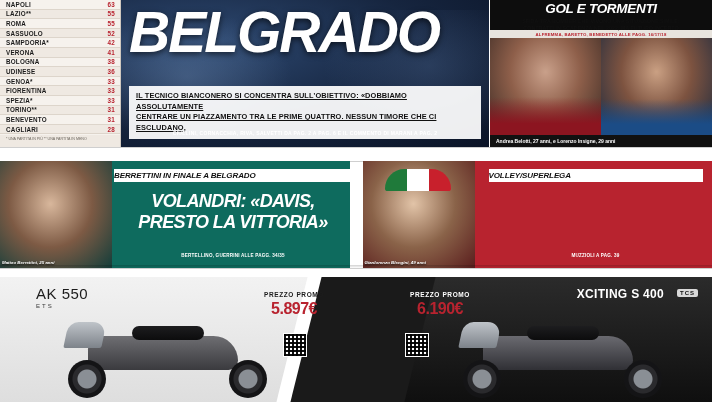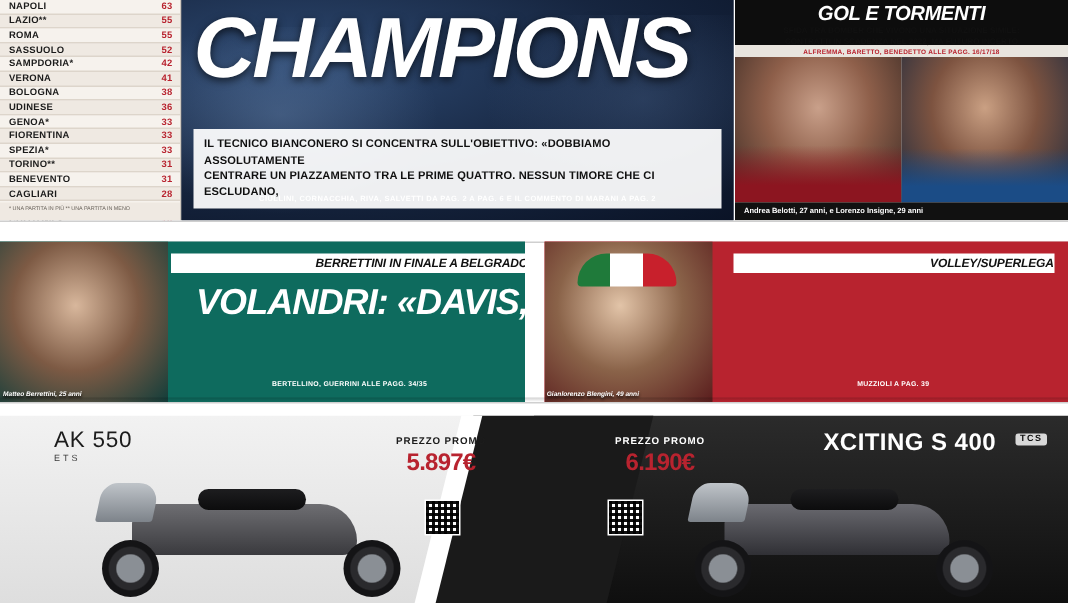--- a/index.html
+++ b/index.html
@@ -29,21 +29,21 @@
       linear-gradient(180deg,#14203a 0%, #0a1326 100%);}
   .champ .photo:after{content:"";position:absolute;left:-10px;top:18px;width:190px;height:130px;
     background:radial-gradient(ellipse at 40% 45%, rgba(120,150,190,.35), rgba(0,0,0,0) 65%);}
   .champ .photo:before{content:"";position:absolute;right:-20px;top:10px;width:200px;height:140px;
     background:radial-gradient(ellipse at 60% 40%, rgba(90,120,165,.30), rgba(0,0,0,0) 62%);}
   .champtitle{position:absolute;left:8px;top:2px;width:352px;height:62px;
     font-family:"Liberation Sans",sans-serif;font-weight:bold;font-style:italic;
     font-size:57px;line-height:60px;letter-spacing:-2px;color:#ffffff;
     text-shadow:0 2px 6px rgba(0,0,0,.65);white-space:nowrap;}
   .champsub{position:absolute;left:8px;top:86px;width:352px;
-    background:rgba(255,255,255,.93);color:#101010;padding:5px 22px 6px 7px;box-sizing:border-box;}
+    background:rgba(255,255,255,.93);color:#101010;padding:5px 22px 6px 7px;box-sizing:border-box;text-decoration:underline;}
   .champsub p{margin:0;font-size:7.4px;line-height:10.5px;font-weight:bold;letter-spacing:.1px;}
   .champcredit{position:absolute;left:8px;top:130px;width:352px;text-align:center;
     font-size:5px;font-weight:bold;color:#ffffff;letter-spacing:.3px;}
 
   
   .goltorm{position:absolute;left:490px;top:0;width:222px;height:147px;background:#e8e4de;overflow:hidden;}
   .gt-head{position:absolute;left:0;top:0;width:222px;height:30px;background:#0d0d0d;}
   .gt-title{position:absolute;left:0;top:1px;width:222px;text-align:center;
     font-size:13.5px;font-weight:bold;font-style:italic;color:#ffffff;letter-spacing:-.3px;}
   .gt-sub{position:absolute;left:6px;top:18px;width:210px;text-align:center;
@@ -70,25 +70,25 @@
   .midband{position:absolute;left:0;top:161px;width:712px;height:107px;display:flex;}
   .mid{position:relative;width:355px;height:107px;overflow:hidden;}
   .mid.left{background:#0e6b5e;}
   .mid.right{background:#b8232f;margin-left:13px;}
   .mid .mphoto{position:absolute;left:0;top:0;width:112px;height:107px;overflow:hidden;}
   .mid.left .mphoto{background:radial-gradient(ellipse at 45% 40%, #d8b79c 0%, #7d5a44 48%, #123d3a 100%);}
   .mid.right .mphoto{background:radial-gradient(ellipse at 45% 40%, #e2c4a8 0%, #8a6349 48%, #5a1d1d 100%);}
   .mid.right .mphoto:before{content:"";position:absolute;left:22px;top:8px;width:66px;height:22px;
     background:linear-gradient(90deg,#1f7a3a 33%,#ffffff 33%,#ffffff 66%,#c8202c 66%);border-radius:30px 30px 4px 4px;}
   .kick{position:absolute;height:13px;background:#ffffff;color:#111;font-size:8px;font-weight:bold;
-    font-style:italic;line-height:13px;text-align:right;letter-spacing:-.1px;}
+    font-style:italic;line-height:13px;text-align:left;letter-spacing:-.1px;}
   .mid.left .kick{left:114px;top:8px;width:238px;}
   .mid.right .kick{left:126px;top:8px;width:214px;}
   .mhead{position:absolute;color:#ffffff;font-weight:bold;font-style:italic;
-    font-size:24px;line-height:21px;letter-spacing:-.6px;text-align:right;}
+    font-size:18px;line-height:21px;letter-spacing:-.6px;text-align:center;}
   .mid.left .mhead{left:114px;top:30px;width:238px;}
   .mid.right .mhead{left:118px;top:32px;width:230px;}
   .mcred{position:absolute;color:#ffffff;font-size:4.6px;font-weight:bold;letter-spacing:.2px;}
   .mid.left .mcred{left:114px;top:92px;width:238px;text-align:center;}
   .mid.right .mcred{left:118px;top:92px;width:230px;text-align:center;}
   .mphotocap{position:absolute;left:2px;bottom:3px;color:#fff;font-size:4.4px;font-weight:bold;
     font-style:italic;text-shadow:0 1px 2px #000;}
   .midsep{position:absolute;left:0;top:268px;width:712px;height:9px;background:#ffffff;
     border-top:1px solid #cfcfcf;border-bottom:1px solid #cfcfcf;}
 
@@ -98,21 +98,21 @@
     background:linear-gradient(180deg,#f2f2f2 0%,#dedede 100%);}
   .ad .blackR{position:absolute;left:356px;top:0;width:356px;height:125px;
     background:linear-gradient(180deg,#2b2b2b 0%,#0f0f0f 100%);}
   .ad .diag{position:absolute;left:300px;top:0;width:120px;height:125px;
     background:#1a1a1a;transform:skewX(-14deg);}
   .ad .diagw{position:absolute;left:292px;top:0;width:14px;height:125px;
     background:#ffffff;transform:skewX(-14deg);}
   .admodelL{position:absolute;left:36px;top:8px;font-size:15px;font-weight:normal;color:#1c1c1c;
     letter-spacing:.5px;}
   .admodelL .ets{display:block;font-size:6px;letter-spacing:2px;color:#3a3a3a;margin-top:1px;}
-  .admodelR{position:absolute;right:48px;top:10px;font-size:16px;font-weight:bold;color:#ffffff;
+  .admodelR{position:absolute;right:48px;top:10px;font-size:12px;font-weight:bold;color:#ffffff;
     letter-spacing:.3px;}
   .tcs{position:absolute;right:14px;top:12px;font-size:6px;font-weight:bold;color:#0f0f0f;
     background:#d8d8d8;padding:1px 3px;border-radius:2px;letter-spacing:1px;}
   .promoL{position:absolute;left:246px;top:14px;width:96px;text-align:center;}
   .promoR{position:absolute;left:392px;top:14px;width:96px;text-align:center;}
   .promolab{font-size:6.5px;font-weight:bold;letter-spacing:.6px;}
   .promoL .promolab{color:#1c1c1c;}
   .promoR .promolab{color:#ffffff;}
   .promoprice{font-size:16px;font-weight:bold;letter-spacing:-.5px;margin-top:2px;}
   .promoL .promoprice{color:#b8232f;}
@@ -211,21 +211,21 @@
       <div class="strow">
           <span>CROTONE*</span>
           <span class="pts">18</span>
         </div>
       <div class="stfoot">* UNA PARTITA IN PIÙ
 ** UNA PARTITA IN MENO</div>
     </div>
 
     <div class="champ">
       <div class="photo"></div>
-      <div class="champtitle">CHAMPIONS</div>
+      <div class="champtitle">BELGRADO</div>
       <div class="champsub">
         <p>IL TECNICO BIANCONERO SI CONCENTRA SULL'OBIETTIVO: «DOBBIAMO ASSOLUTAMENTE</p>
         <p>CENTRARE UN PIAZZAMENTO TRA LE PRIME QUATTRO. NESSUN TIMORE CHE CI ESCLUDANO,</p>
       </div>
       <div class="champcredit">CIULLINI, CORNACCHIA, RIVA, SALVETTI DA PAG. 2 A PAG. 6 E IL COMMENTO DI MARANI A PAG. 2</div>
     </div>
 
     <div class="goltorm">
       <div class="gt-head"></div>
       <div class="gt-title">GOL E TORMENTI</div>
@@ -246,20 +246,21 @@
 
   <div class="midband">
 
     <div class="mid left">
       <div class="mphoto">
         <div class="mphotocap">Matteo Berrettini, 25 anni</div>
       </div>
       <div class="kick">BERRETTINI IN FINALE A BELGRADO</div>
       <div class="mhead">
         <div>VOLANDRI: «DAVIS,</div>
+        <div>PRESTO LA VITTORIA»</div>
       </div>
       <div class="mcred">BERTELLINO, GUERRINI ALLE PAGG. 34/35</div>
     </div>
 
     <div class="mid right">
       <div class="mphoto">
         <div class="mphotocap">Gianlorenzo Blengini, 49 anni</div>
       </div>
       <div class="kick">VOLLEY/SUPERLEGA</div>
       <div class="mhead">

